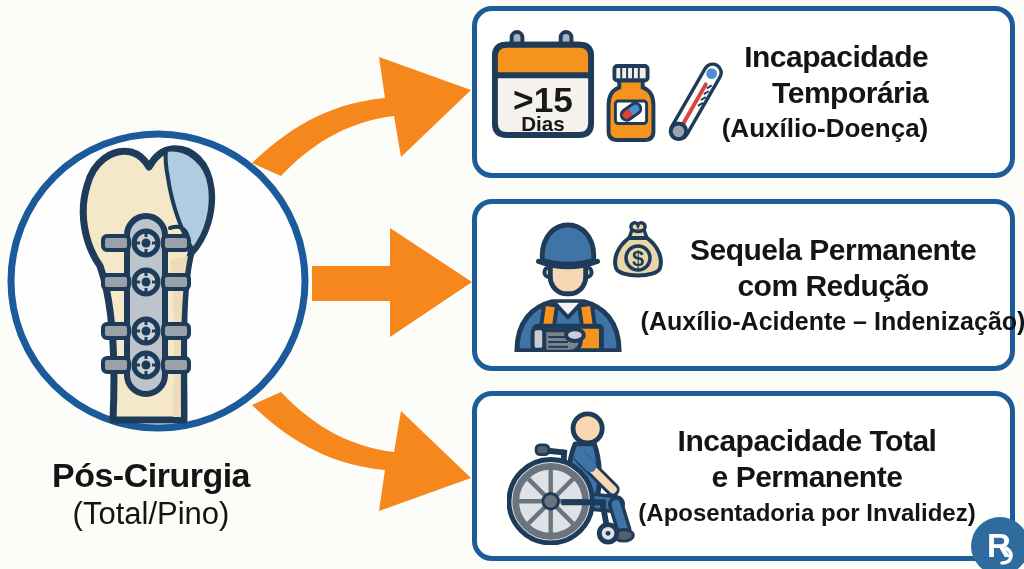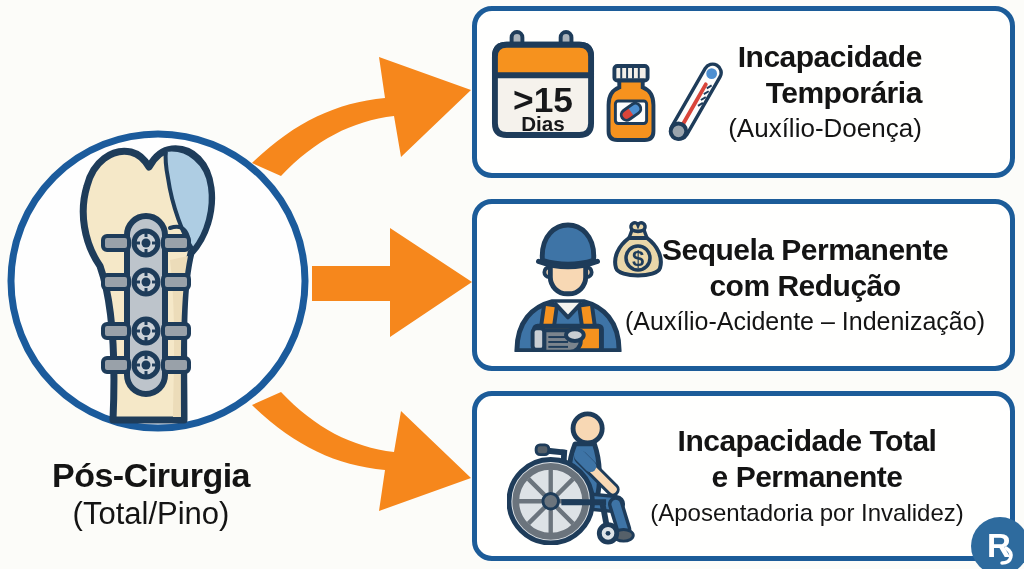--- a/index.html
+++ b/index.html
@@ -16,24 +16,24 @@
   #card-2{top:199px;height:172px;}
   #card-3{top:391px;height:170px;}
   .icons{position:absolute;display:flex;align-items:flex-end;}
   #card-1 .icons{left:14px;top:20px;height:112px;}
   .icon-cluster{position:absolute;left:0;top:0;width:195px;height:100%;}
   .txt{
     position:absolute;top:50%;transform:translate(-50%,-50%);
     display:flex;flex-direction:column;align-items:center;white-space:nowrap;
   }
   #card-1 .txt{left:348px;align-items:flex-end;}
-  #card-2 .txt{left:328px;}
+  #card-2 .txt{left:356px;}
   #card-3 .txt{left:330px;}
   .title{font-weight:700;font-size:30px;line-height:36px;letter-spacing:-0.5px;}
-  .subtitle{font-size:26px;line-height:33px;margin-top:1px;}
+  .subtitle{font-size:26px;line-height:33px;margin-top:1px;font-weight:bold;}
   #card-2 .subtitle{font-size:25px;}
   #card-3 .subtitle{font-size:24px;text-align:right;}
   .caption{
     position:absolute;left:2px;top:455px;width:298px;text-align:center;
     display:flex;flex-direction:column;white-space:nowrap;
   }
   .caption .cap-title{font-weight:700;font-size:34px;line-height:40px;letter-spacing:-0.5px;}
   .caption .cap-subtitle{font-size:31px;line-height:38px;}
   #logo{position:absolute;left:969px;top:515px;width:62px;height:62px;}
 </style>

